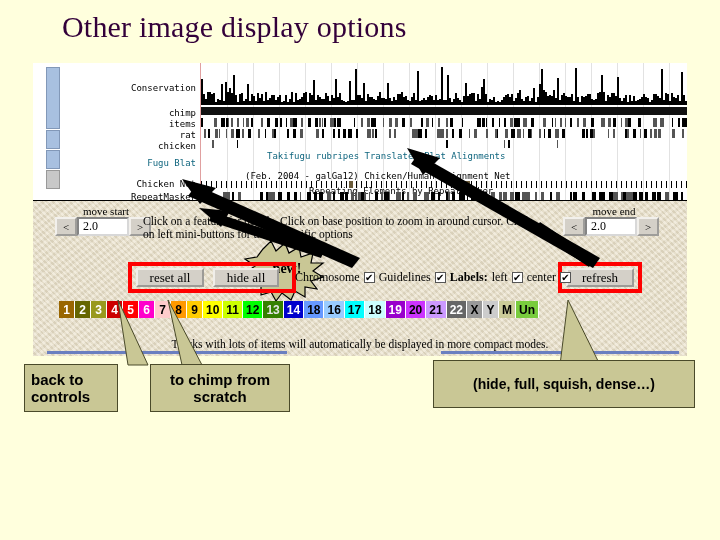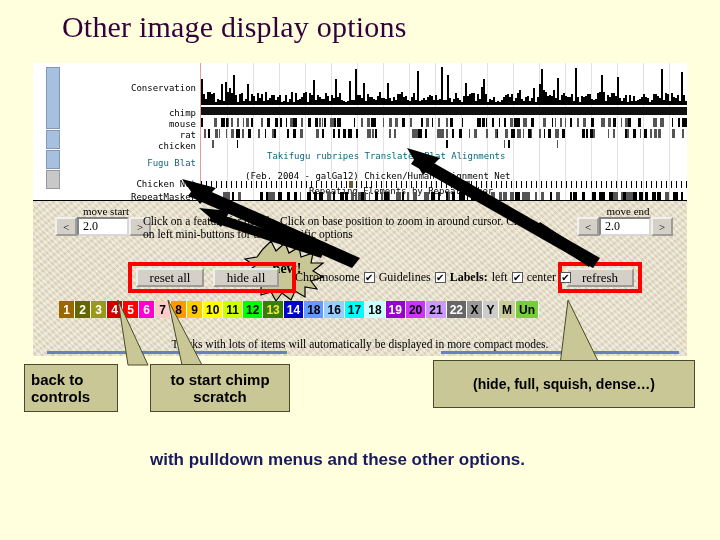--- a/index.html
+++ b/index.html
@@ -173,21 +173,21 @@
     <div class="side-buttons">
       <div class="side-btn" style="height:60px"></div>
       <div class="side-btn" style="height:17px"></div>
       <div class="side-btn" style="height:17px"></div>
       <div class="side-btn grey" style="height:17px"></div>
     </div>
 
     <div class="label-col">
       <div class="trk-label" style="top:21px">Conservation</div>
       <div class="trk-label" style="top:46px">chimp</div>
-      <div class="trk-label" style="top:57px">mouse</div>
+      <div class="trk-label" style="top:57px">items</div>
       <div class="trk-label" style="top:68px">rat</div>
       <div class="trk-label" style="top:79px">chicken</div>
       <div class="trk-label blue" style="top:96px">Fugu Blat</div>
       <div class="trk-label" style="top:117px">Chicken Net</div>
       <div class="trk-label" style="top:130px">RepeatMasker</div>
     </div>
 
     <div class="data-area">
       <div id="grid-host">
           <div class="gridline" style="left: 26px;"></div>
@@ -710,21 +710,21 @@
 
   <div class="spinner" style="left:22px;top:142px;width:102px">
     <div class="spin-cap">move start</div>
     <div class="spin-row">
       <div class="spin-btn">&lt;</div>
       <div class="spin-val">2.0</div>
       <div class="spin-btn">&gt;</div>
     </div>
   </div>
 
-  <div class="spinner" style="left:544px;top:142px;width:102px">
+  <div class="spinner" style="left:530px;top:142px;width:102px">
     <div class="spin-cap">move end</div>
     <div class="spin-row">
       <div class="spin-btn">&lt;</div>
       <div class="spin-val">2.0</div>
       <div class="spin-btn">&gt;</div>
     </div>
   </div>
 
   <div class="instr" style="left:110px;top:152px">Click on a feature for details. Click on base position to zoom in around cursor. Click</div>
   <div class="instr" style="left:110px;top:165px">on left mini-buttons for track-specific options</div>
@@ -784,21 +784,21 @@
       </div>
       <div class="chrom" style="background: rgb(255, 255, 0); color: rgb(0, 0, 0);">
         <span>10</span>
       </div>
       <div class="chrom" style="background: rgb(204, 255, 0); color: rgb(0, 0, 0);">
         <span>11</span>
       </div>
       <div class="chrom" style="background: rgb(0, 255, 0); color: rgb(0, 0, 0);">
         <span>12</span>
       </div>
-      <div class="chrom" style="background: rgb(53, 128, 0); color: #fde047;">
+      <div class="chrom" style="background: rgb(53, 128, 0); color: #e5e5e5;">
         <span>13</span>
       </div>
       <div class="chrom" style="background: rgb(0, 0, 204); color: rgb(255, 255, 255);">
         <span>14</span>
       </div>
       <div class="chrom" style="background: rgb(102, 153, 255); color: rgb(0, 0, 0);">
         <span>18</span>
       </div>
       <div class="chrom" style="background: rgb(153, 204, 255); color: rgb(0, 0, 0);">
         <span>16</span>
@@ -863,26 +863,25 @@
 
 <div class="callout left" style="left:24px;top:364px;width:94px;height:48px;font-size:15px">
   <span>
       <div>back to</div>
       <div>controls</div>
     </span>
 </div>
 
 <div class="callout" style="left:150px;top:364px;width:140px;height:48px;font-size:15px">
   <span>
-      <div>to start chimp</div>
+      <div>to chimp from</div>
       <div>scratch</div>
     </span>
 </div>
 
 <div class="callout" style="left:433px;top:360px;width:262px;height:48px;font-size:14px">
   <span>
       <div>(hide, full, squish, dense…)</div>
     </span>
 </div>
 
 <div class="caption">
-  <div>with pulldown menus and these other options.</div>
 </div>
 
 </body></html>

